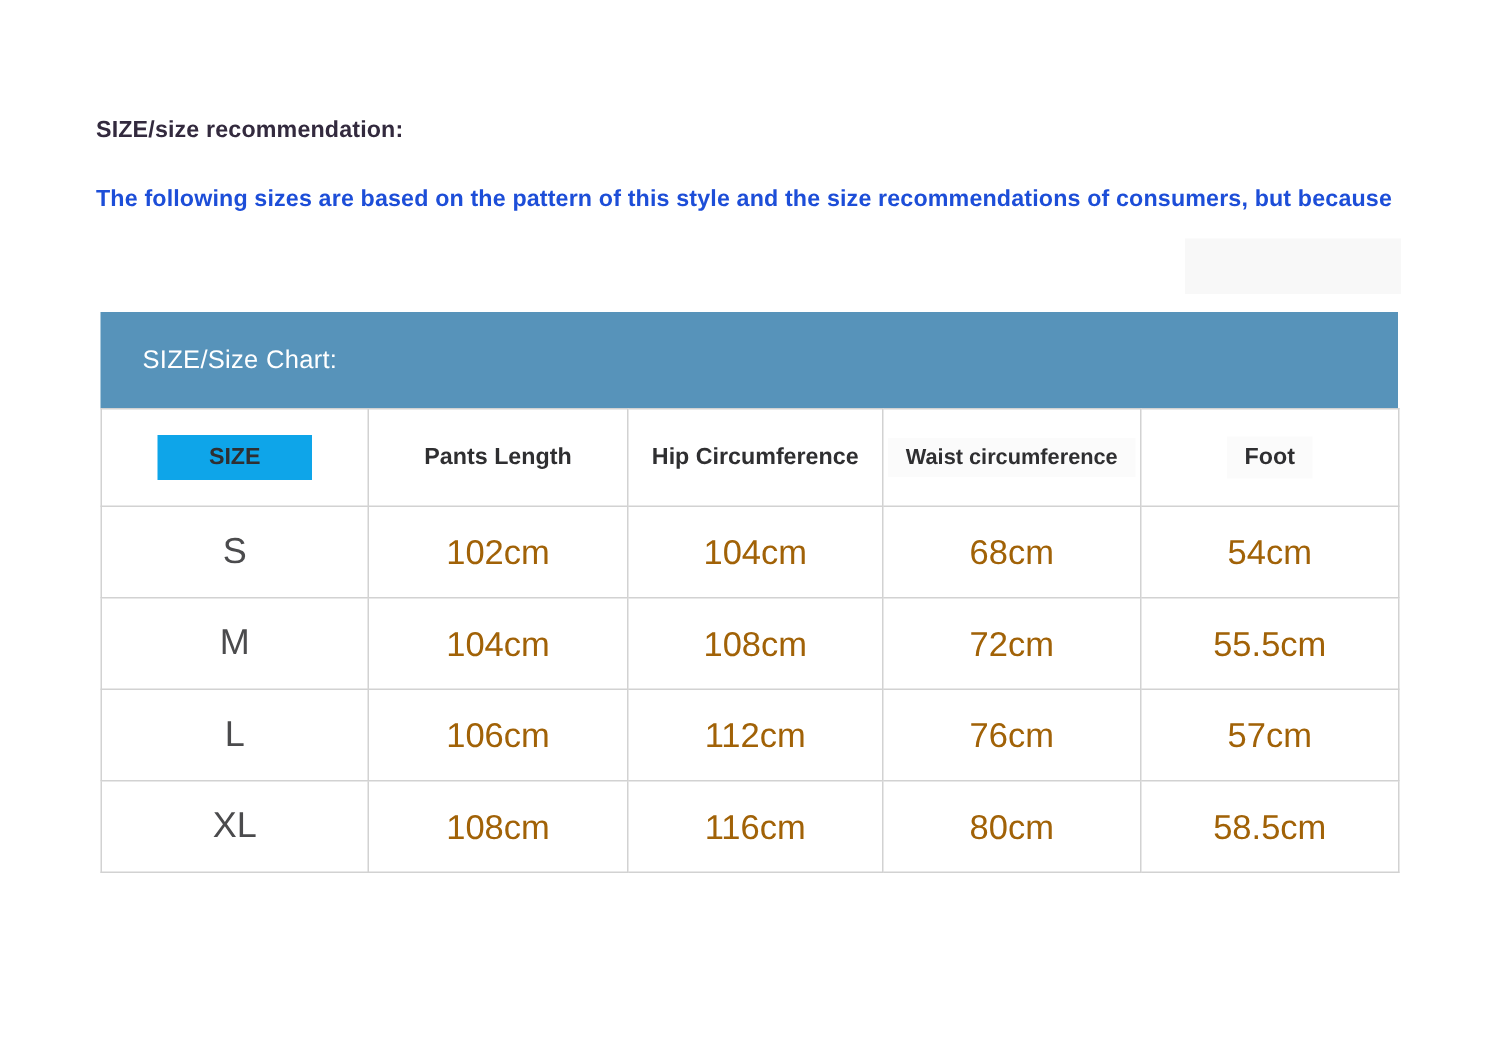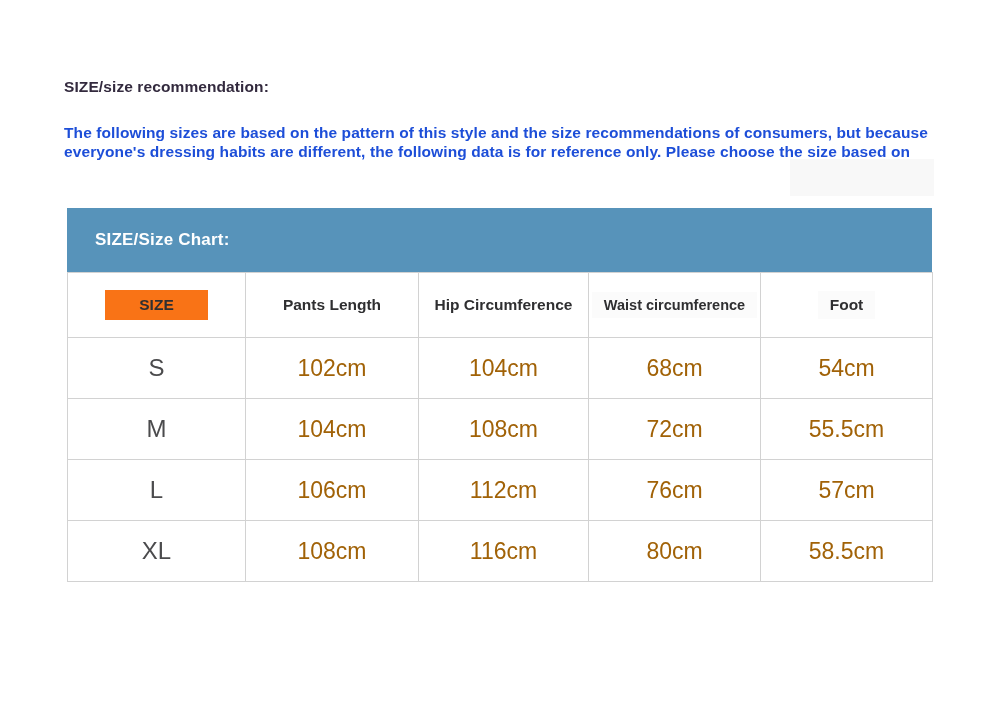--- a/index.html
+++ b/index.html
@@ -30,21 +30,21 @@
   .rec-body, .rec-heading { z-index: 1; }
 
   .chart-title-bar {
     position: absolute; left: 67px; top: 208px;
     width: 865px; height: 64px;
     background: #5793ba;
     display: flex; align-items: center;
     padding-left: 28px;
   }
   .chart-title-bar .title-text {
-    color: #ffffff; font-size: 17px; font-weight: bold;
+    color: #ffffff; font-size: 17px; font-weight: normal;
     letter-spacing: 0.2px;
   }
 
   table.size-table {
     position: absolute; left: 67px; top: 272px;
     width: 865px; border-collapse: collapse; table-layout: fixed;
     background: #ffffff;
   }
   .size-table th, .size-table td {
     border: 1px solid #d2d2d2;
@@ -54,38 +54,37 @@
   .size-table th {
     height: 65px; font-size: 15.5px; font-weight: bold; color: #2f2f31;
   }
   .size-table th:nth-child(4) { font-size: 14.5px; }
   .size-table td {
     height: 61px; font-size: 23px; font-weight: normal; color: #a16207;
   }
   .size-table td:first-child { font-size: 24px; color: #4b4b4d; }
 
   .hl-box {
-    display: inline-block; padding: 6px 34px; background: #f97316;
+    display: inline-block; padding: 6px 34px; background: #0ea5e9;
   }
   .hl-faint {
     display: inline-block; padding: 5px 12px; background: #fbfbfb;
   }
 </style>
 </head>
 <body>
 
 <div class="canvas">
 
   <div class="rec-heading">SIZE/size recommendation:</div>
 
   <div class="ghost-artifact"></div>
 
   <div class="rec-body">
     <div class="line">The following sizes are based on the pattern of this style and the size recommendations of consumers, but because</div>
-    <div class="line">everyone's dressing habits are different, the following data is for reference only. Please choose the size based on</div>
   </div>
 
   <div class="chart-title-bar" style="background: rgb(87, 147, 186);">
     <span class="title-text">SIZE/Size Chart:</span>
   </div>
 
   <table class="size-table">
     <colgroup>
       <col style="width:178px">
       <col style="width:173px">

